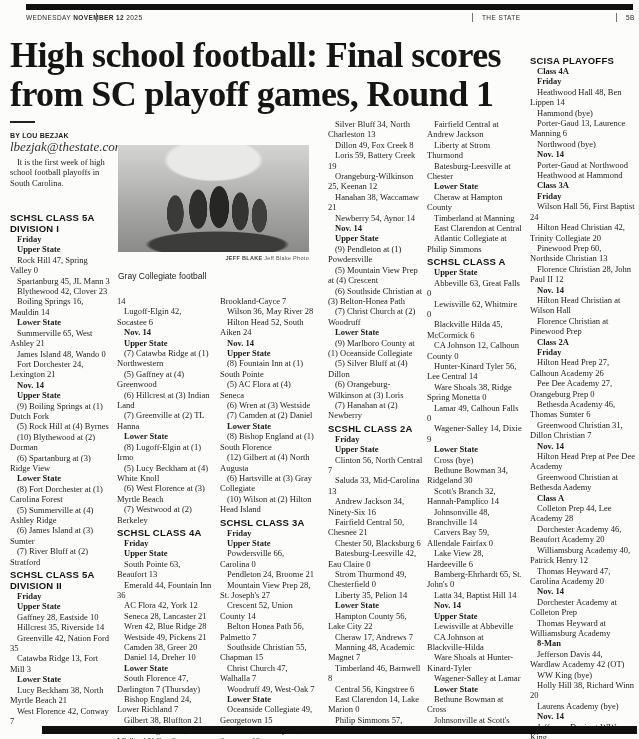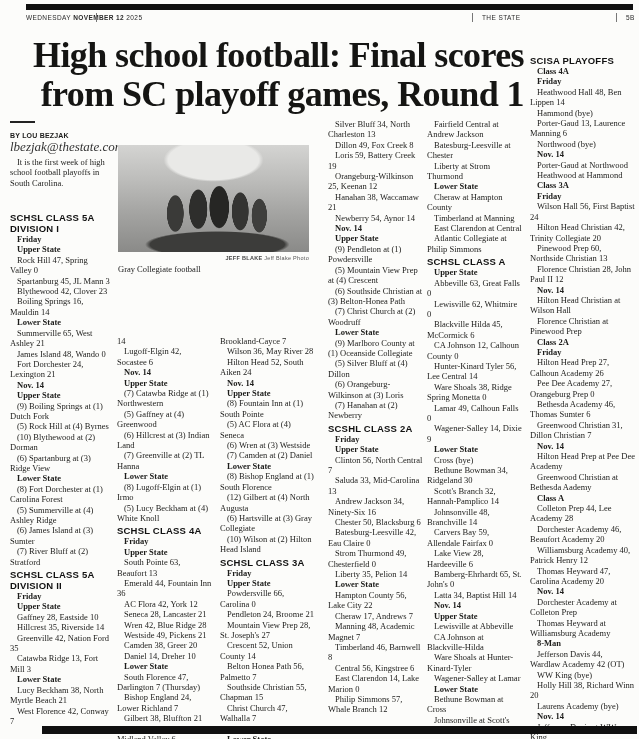--- a/index.html
+++ b/index.html
@@ -5,48 +5,48 @@
   html,body{margin:0;padding:0;background:#e8e8e6;}
   .page{position:relative;width:639px;height:739px;background:#fcfcfa;overflow:hidden;
         font-family:"Liberation Serif",serif;color:#1c1c1a;}
   .topbar{position:absolute;left:26px;top:4px;width:607px;height:6px;background:#101010;}
   .bottombar{position:absolute;left:42px;top:726px;width:595px;height:8px;background:#101010;}
   .mast{position:absolute;top:14px;font-family:"Liberation Sans",sans-serif;font-size:6.5px;
         letter-spacing:.4px;color:#2a2a2a;white-space:nowrap;}
   .mast .b{font-weight:700;}
   .mdiv{position:absolute;width:1px;height:9px;background:#777;top:13px;}
   .headline{position:absolute;left:10px;top:36px;width:514px;font-weight:700;font-size:36px;
-            line-height:39px;letter-spacing:-0.6px;color:#151513;text-align:right;}
+            line-height:39px;letter-spacing:-0.6px;color:#151513;}
   .col{position:absolute;font-size:8.5px;line-height:10.4px;}
   .ln{margin:0;}
   .section{font-family:"Liberation Sans",sans-serif;font-weight:700;font-size:9.5px;
            line-height:11px;margin-top:2px;letter-spacing:.2px;color:#111;}
   .repeat > .section:first-child{margin-top:8px;}
   .label{font-weight:700;padding-left:7px;}
   .score{text-indent:7px;}
-  .cont{text-indent:0;margin-top:40px;}
+  .cont{text-indent:0;}
   .byrule{width:25px;height:2px;background:#222;margin:2px 0 8px 0;}
   .byline{font-family:"Liberation Sans",sans-serif;font-weight:700;font-size:7px;letter-spacing:.2px;}
   .bemail{font-style:italic;font-size:13px;margin:1px 0 4px 0;color:#333;}
   .para{text-indent:7px;margin:0 0 24px 0;}
   .photo{position:absolute;left:118px;top:145px;width:191px;height:107px;
     background:
       radial-gradient(ellipse 12px 26px at 30% 64%, #3a3a38 0 68%, transparent 72%),
       radial-gradient(ellipse 13px 28px at 42% 60%, #2e2e2c 0 68%, transparent 72%),
       radial-gradient(ellipse 14px 30px at 53% 58%, #262624 0 68%, transparent 72%),
       radial-gradient(ellipse 12px 27px at 64% 62%, #343432 0 68%, transparent 72%),
       radial-gradient(ellipse 11px 24px at 74% 66%, #3e3e3c 0 68%, transparent 72%),
       radial-gradient(ellipse 86px 16px at 52% 93%, #3c3c3a 0 78%, transparent 84%),
       radial-gradient(ellipse 78px 34px at 50% 14%, #e9e9e7 0 58%, transparent 64%),
       linear-gradient(180deg,#d4d4d2 0%,#bdbdbb 32%,#a5a5a3 62%,#8a8a88 100%);}
   .credit{position:absolute;left:118px;top:255px;width:191px;text-align:right;
           font-family:"Liberation Sans",sans-serif;font-size:5.5px;color:#555;letter-spacing:.3px;}
   .credit .cb{font-weight:700;color:#444;}
-  .caption{position:absolute;left:118px;top:264px;width:191px;
-           font-family:Liberation Serif, serif;font-size:8.5px;color:#222;}
+  .caption{position:absolute;left:118px;top:271px;width:191px;
+           font-family:Liberation Sans, sans-serif;font-size:8.5px;color:#222;}
 </style>
 </head>
 <body>
 
 <div class="page">
   <div class="topbar"></div>
 
   <div class="mast" style="left:26px;">
     <span>WEDNESDAY</span>
     <span class="b">NOVEMBER 12</span>
@@ -114,20 +114,22 @@
         <div class="ln score">Lugoff-Elgin 42, Socastee 6</div>
         <div class="ln label">Nov. 14</div>
         <div class="ln label">Upper State</div>
         <div class="ln score">(7) Catawba Ridge at (1) Northwestern</div>
         <div class="ln score">(5) Gaffney at (4) Greenwood</div>
         <div class="ln score">(6) Hillcrest at (3) Indian Land</div>
         <div class="ln score">(7) Greenville at (2) TL Hanna</div>
         <div class="ln label">Lower State</div>
         <div class="ln score">(8) Lugoff-Elgin at (1) Irmo</div>
         <div class="ln score">(5) Lucy Beckham at (4) White Knoll</div>
+        <div class="ln score">(6) West Florence at (3) Myrtle Beach</div>
+        <div class="ln score">(7) Westwood at (2) Berkeley</div>
         <div class="ln section">SCHSL CLASS 4A</div>
         <div class="ln label">Friday</div>
         <div class="ln label">Upper State</div>
         <div class="ln score">South Pointe 63, Beaufort 13</div>
         <div class="ln score">Emerald 44, Fountain Inn 36</div>
         <div class="ln score">AC Flora 42, York 12</div>
         <div class="ln score">Seneca 28, Lancaster 21</div>
         <div class="ln score">Wren 42, Blue Ridge 28</div>
         <div class="ln score">Westside 49, Pickens 21</div>
         <div class="ln score">Camden 38, Greer 20</div>
@@ -191,40 +193,41 @@
         <div class="ln score">(9) Marlboro County at (1) Oceanside Collegiate</div>
         <div class="ln score">(5) Silver Bluff at (4) Dillon</div>
         <div class="ln score">(6) Orangeburg-Wilkinson at (3) Loris</div>
         <div class="ln score">(7) Hanahan at (2) Newberry</div>
         <div class="ln section">SCSHL CLASS 2A</div>
         <div class="ln label">Friday</div>
         <div class="ln label">Upper State</div>
         <div class="ln score">Clinton 56, North Central 7</div>
         <div class="ln score">Saluda 33, Mid-Carolina 13</div>
         <div class="ln score">Andrew Jackson 34, Ninety-Six 16</div>
+        <div class="ln score">Fairfield Central 50, Chesnee 21</div>
         <div class="ln score">Chester 50, Blacksburg 6</div>
         <div class="ln score">Batesburg-Leesville 42, Eau Claire 0</div>
         <div class="ln score">Strom Thurmond 49, Chesterfield 0</div>
         <div class="ln score">Liberty 35, Pelion 14</div>
         <div class="ln label">Lower State</div>
         <div class="ln score">Hampton County 56, Lake City 22</div>
         <div class="ln score">Cheraw 17, Andrews 7</div>
         <div class="ln score">Manning 48, Academic Magnet 7</div>
         <div class="ln score">Timberland 46, Barnwell 8</div>
         <div class="ln score">Central 56, Kingstree 6</div>
         <div class="ln score">East Clarendon 14, Lake Marion 0</div>
         <div class="ln score">Philip Simmons 57, Whale Branch 12</div>
       </div>
   </div>
 
   <div class="col" style="left:427px;top:119px;width:95px;">
     <div class="repeat">
         <div class="ln score">Fairfield Central at Andrew Jackson</div>
+        <div class="ln score">Liberty at Strom Thurmond</div>
         <div class="ln score">Batesburg-Leesville at Chester</div>
-        <div class="ln score">Liberty at Strom Thurmond</div>
         <div class="ln label">Lower State</div>
         <div class="ln score">Cheraw at Hampton County</div>
         <div class="ln score">Timberland at Manning</div>
         <div class="ln score">East Clarendon at Central</div>
         <div class="ln score">Atlantic Collegiate at Philip Simmons</div>
         <div class="ln section">SCHSL CLASS A</div>
         <div class="ln label">Upper State</div>
         <div class="ln score">Abbeville 63, Great Falls 0</div>
         <div class="ln score">Lewisville 62, Whitmire 0</div>
         <div class="ln score">Blackville Hilda 45, McCormick 6</div>

